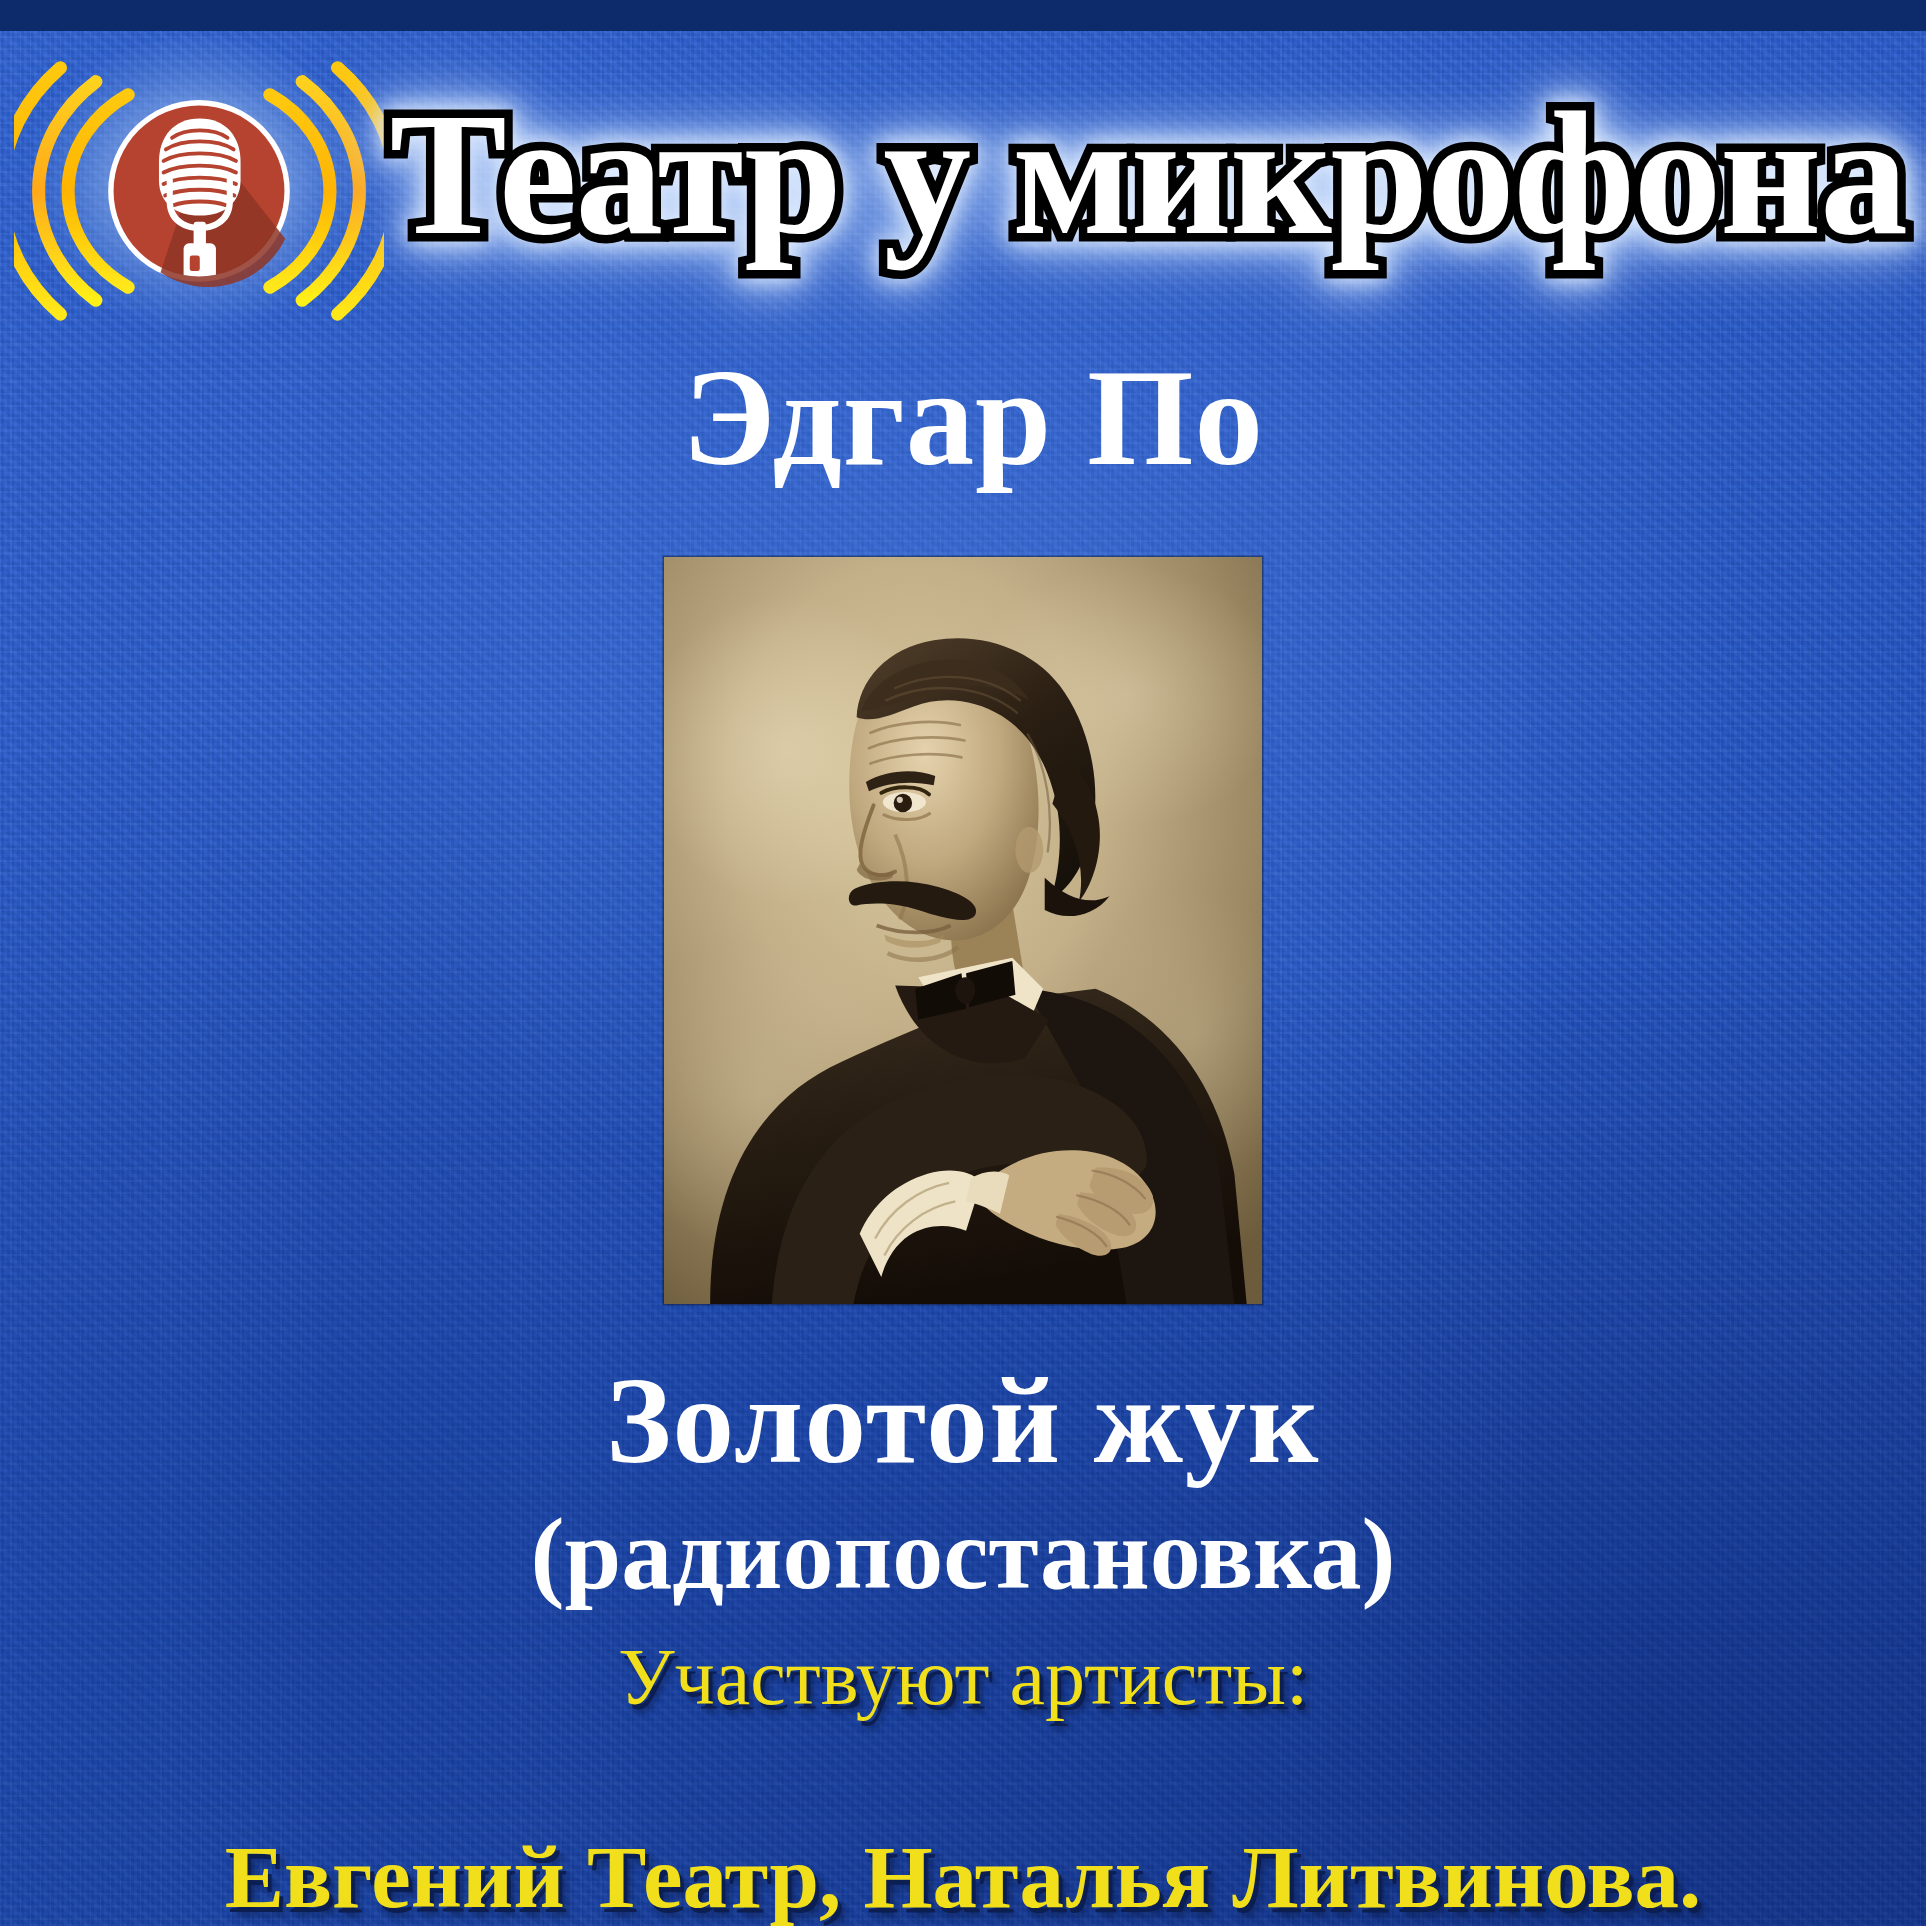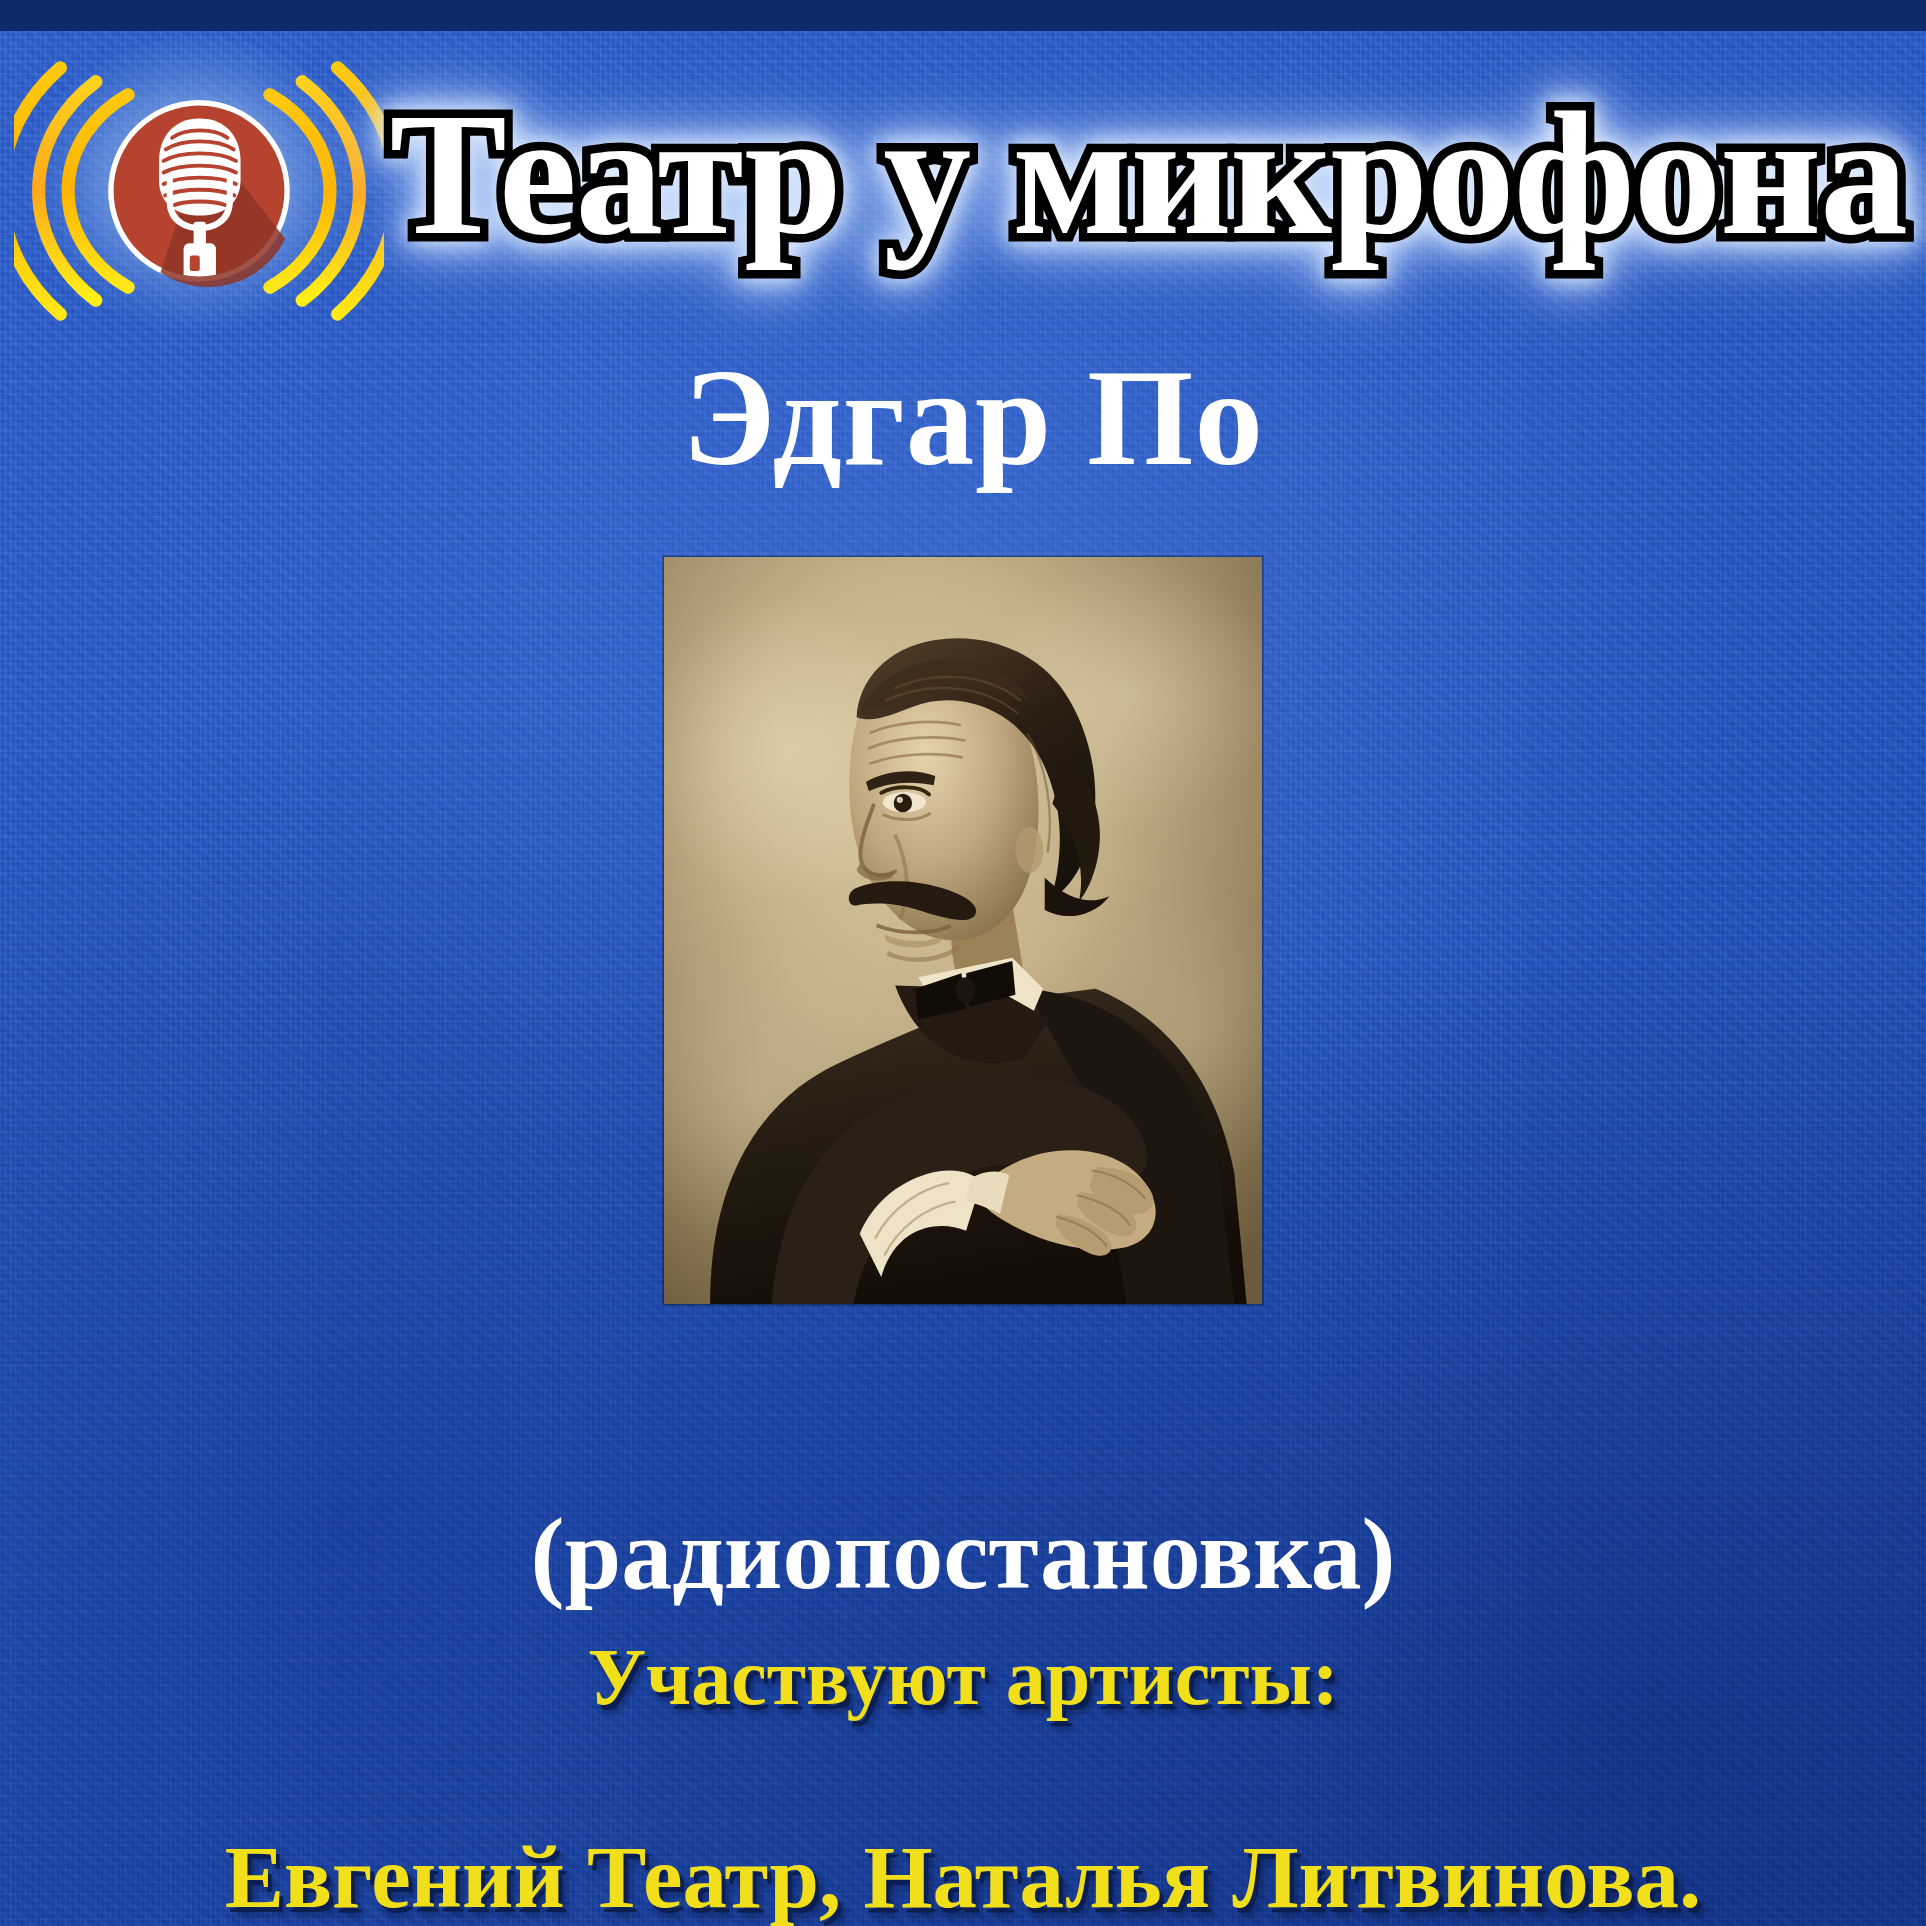--- a/index.html
+++ b/index.html
@@ -112,21 +112,21 @@
   }
 
   
   .cast-heading {
     position: absolute;
     left: 0;
     top: 1601px;
     width: 1926px;
     text-align: center;
     font-size: 80px;
-    font-weight: bold;
+    font-weight: normal;
     color: #f0df1a;
     white-space: nowrap;
     text-shadow:
       3.9px 4.6px 0 rgba(12,30,80,0.95),
       6.2px 7.7px 7.7px rgba(8,22,62,0.6);
   }
   .cast-line {
     position: absolute;
     left: 0;
     width: 1926px;
@@ -385,19 +385,20 @@
         <path d="M 510 856 C 540 864 564 878 574 894"></path>
       </g>
 
       <path d="M 398 806 C 414 796 434 794 448 802 L 436 852 C 420 844 404 838 392 836 Z" fill="#e8dcbd"></path>
 
       <rect width="776" height="969" fill="none"></rect>
       <rect width="776" height="969" fill="url(#smoke1)" opacity="0.0"></rect>
     </svg>
   </div>
 
+  <div class="work-title">Золотой жук</div>
   <div class="work-subtitle">(радиопостановка)</div>
 
   <div class="cast-heading">Участвуют артисты:</div>
   <div class="cast-line" id="cast-line-2">Евгений Театр, Наталья Литвинова.</div>
 
 </div>
 
 
 </body></html>

